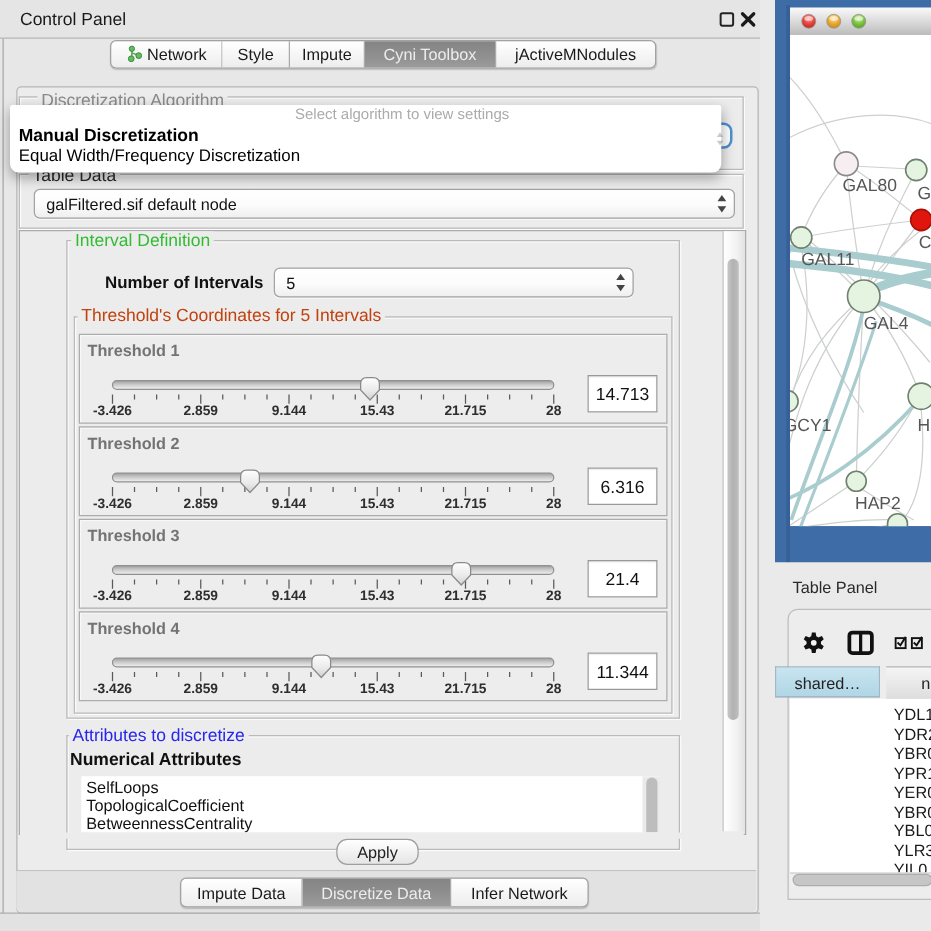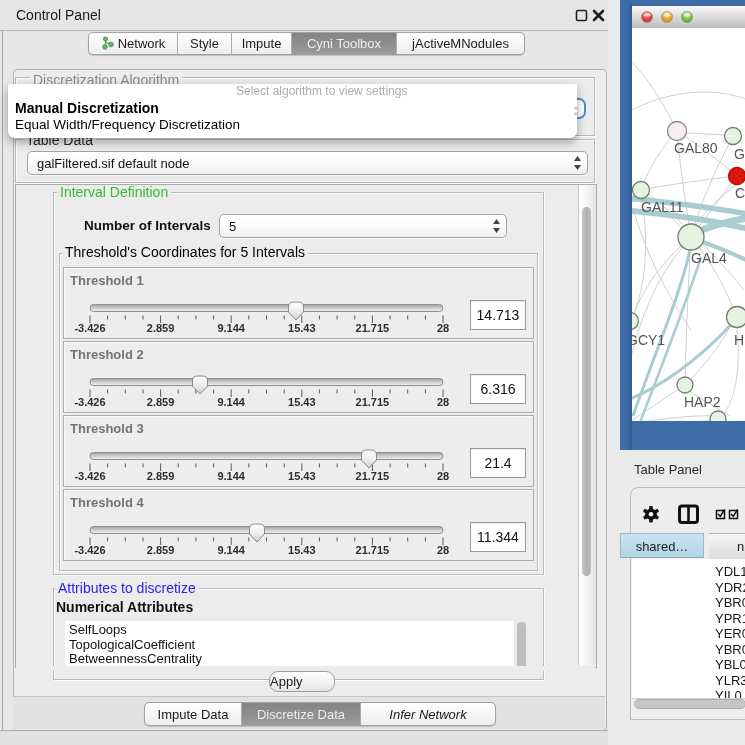--- a/index.html
+++ b/index.html
@@ -78,21 +78,21 @@
 <div class="abs" style="left:84px;top:218px;font-size:13.5px;font-weight:bold;color:#111;">Number of Intervals</div>
 <div class="combo" style="left:219px;top:214px;width:286px;height:22px;">
  <span class="tx">5</span>
  <svg class="carr" style="left:272px;top:3px;" height="16" viewBox="0 0 9 16">
   <path d="M4.5,1 L8,6 L1,6 Z" fill="#444"></path>
         <path d="M4.5,15 L8,10 L1,10 Z" fill="#444"></path>
  </svg>
 </div>
 
 <div class="grp" style="left:59px;top:253px;width:477px;height:316px;"></div>
-<div class="gtitle" style="left:62px;top:245px;color:#000000;background:#ECECEC;">Threshold's Coordinates for 5 Intervals</div>
+<div class="gtitle" style="left:62px;top:245px;color:#c2410c;background:#ECECEC;">Threshold's Coordinates for 5 Intervals</div>
 
 <svg width="0" height="0" style="position:absolute;">
       <defs>
 <linearGradient id="trk" x1="0" y1="0" x2="0" y2="1">
           <stop offset="0" stop-color="#9E9E9E"></stop>
           <stop offset="0.45" stop-color="#C9C9C9"></stop>
           <stop offset="1" stop-color="#F2F2F2"></stop>
         </linearGradient>
 <linearGradient id="thm" x1="0" y1="0" x2="0" y2="1">
           <stop offset="0" stop-color="#FEFEFE"></stop>
@@ -271,27 +271,27 @@
 <div class="abs" style="left:56px;top:599px;font-size:14px;font-weight:bold;color:#111;">Numerical Attributes</div>
 <div class="abs" style="left:65px;top:621px;width:463px;height:45px;background:#fff;overflow:hidden;">
  <div style="font-size:13px;color:#111;line-height:14.5px;padding:2px 0 0 4px;">SelfLoops<br>TopologicalCoefficient<br>BetweennessCentrality</div>
  <div class="abs" style="right:0;top:0;width:14px;height:45px;background:#EAEAEA;"></div>
  <div class="abs" style="right:2.5px;top:1px;width:9px;height:44px;background:#BDBDBD;border-radius:5px 5px 0 0;"></div>
 </div>
 
 <div class="abs" style="left:16px;top:666px;width:579px;height:5px;background:#ECECEC;"></div>
 
 <div class="abs" style="left:269px;top:671px;width:64px;height:19px;border:1px solid #9E9E9E;border-radius:9px;
- background:linear-gradient(180deg,#FFFFFF,#F2F2F2 50%,#E5E5E5);font-size:13px;color:#222;line-height:19px;">Apply</div>
+ background:linear-gradient(180deg,#FFFFFF,#F2F2F2 50%,#E5E5E5);text-align:center;font-size:13px;color:#222;line-height:19px;">Apply</div>
 
 <div class="abs" style="left:13px;top:696px;width:592px;height:33px;background:#E2E2E2;border-top:1px solid #C2C2C2;border-radius:0 0 4px 4px;"></div>
 <div class="seg" style="left:144px;top:702px;height:22px;">
  <div class="it" style="width:96px;border-radius:5px 0 0 5px;">Impute Data</div>
  <div class="it sel" style="width:118px;">Discretize Data</div>
- <div class="it" style="width:134px;border-radius:0 5px 5px 0;font-style:italic;">Infer Network</div>
+ <div class="it" style="width:109px;border-radius:0 5px 5px 0;">Infer Network</div>
 </div>
 
 <div class="abs" style="left:8px;top:84px;width:569px;height:54px;background:#fff;border-radius:2px 2px 7px 7px;
  box-shadow:0 4px 10px rgba(0,0,0,0.35);"></div>
 <div class="abs" style="left:236px;top:84px;font-size:12px;color:#ABABAB;">Select algorithm to view settings</div>
 <div class="abs" style="left:15px;top:100px;font-size:14px;font-weight:bold;color:#000;">Manual Discretization</div>
 <div class="abs" style="left:15px;top:117px;font-size:13.5px;color:#000;">Equal Width/Frequency Discretization</div>
 <svg class="abs" style="left:572px;top:105px;opacity:0.35;" width="8" height="12" viewBox="0 0 9 16">
  <path d="M4.5,1 L8,6 L1,6 Z" fill="#666"></path>
       <path d="M4.5,15 L8,10 L1,10 Z" fill="#666"></path>

